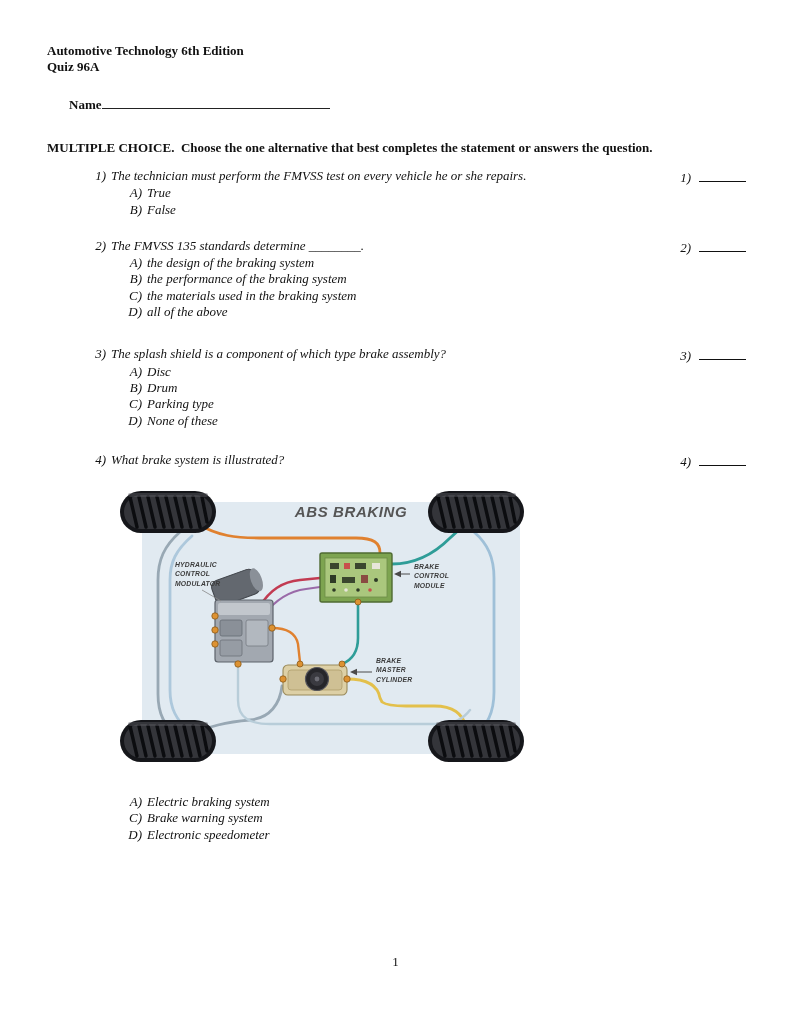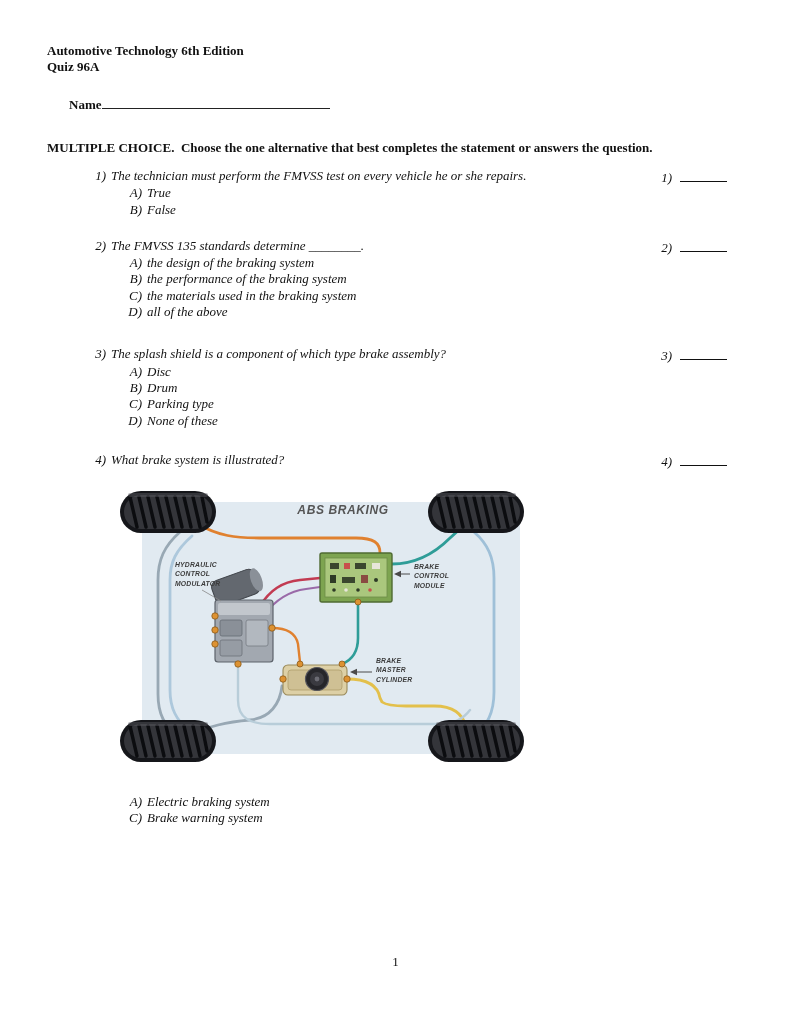--- a/index.html
+++ b/index.html
@@ -1,40 +1,40 @@
 <!DOCTYPE html>
 <html><head>
 <meta charset="utf-8">
 <style>
   html,body { margin:0; padding:0; background:#ffffff; }
   .page {
     width:791px; height:1024px; position:relative; background:#ffffff;
     font-family:"Liberation Serif", serif; font-size:13px; color:#111;
-    box-sizing:border-box; padding:43px 64px 0 47px; overflow:hidden;
+    box-sizing:border-box; padding:43px 45px 0 47px; overflow:hidden;
   }
   .hdr-line { font-weight:bold; font-size:13px; line-height:15.5px; }
   .name-row { margin-top:21px; font-weight:bold;margin-left:22px; }
   .name-line { display:inline-block; width:228px; border-bottom:1.2px solid #222; height:13px; vertical-align:baseline; }
   .instructions { margin-top:27px; font-weight:bold; }
   .question { display:flex; align-items:flex-start; margin-left:43px;font-style:italic; }
   .q1 { margin-top:12px; } .q2 { margin-top:20px; } .q3 { margin-top:26px;justify-content:flex-end; } .q4 { margin-top:23px; }
   .q-main { flex:1; }
   .q-line { line-height:16.3px; }
   .q-num, .opt-label { display:inline-block; min-width:16px; text-align:right; margin-right:5px; }
   .options { margin-left:36px; margin-top:1px; }
   .option { line-height:16.3px; }
   .q-answer { flex:none; white-space:nowrap; line-height:16.3px; }
   .blank { display:inline-block; width:47px; border-bottom:1.1px solid #111; height:13px; margin-left:8px; }
   .diagram { position:relative; width:420px; height:282px; margin:20px 0 0 28px; }
   .diagram svg { position:absolute; left:0; top:0; }
   .diag-label {
     position:absolute; font-family:"Liberation Sans", sans-serif; font-weight:bold;
     font-size:6.8px; line-height:1.35; color:#3c3c3c; white-space:pre-line; letter-spacing:0.2px;
   }
-  .abs-title { left:160px; top:14px; width:130px; text-align:center; font-size:12px; letter-spacing:0.6px; color:#555; white-space:nowrap; }
+  .abs-title { left:168px; top:14px; width:130px; text-align:center; font-size:15px; letter-spacing:0.6px; color:#555; white-space:nowrap; }
   .lbl-hyd { left:57px; top:72px; }
   .lbl-bcm { left:296px; top:74px; }
   .lbl-bmc { left:258px; top:168px; }
   .q4-options { margin-left:36px; margin-top:24px; }
   .page-footer { position:absolute; left:0; bottom:54px; width:100%; text-align:center; font-size:13px; }
 </style>
 </head>
 <body>
 
 <div class="page">
@@ -212,20 +212,21 @@
 CONTROL
 MODULE</div>
         <div class="diag-label lbl-bmc">BRAKE
 MASTER
 CYLINDER</div>
       </div>
 
       <div class="q4-options">
         <div class="option"><span class="opt-label">A)</span><span>Electric braking system</span></div>
         <div class="option"><span class="opt-label">C)</span><span>Brake warning system</span></div>
+        <div class="option"><span class="opt-label">D)</span><span>Electronic speedometer</span></div>
       </div>
     </div>
     <div class="q-answer">
       <span>4)</span><span class="blank"></span>
     </div>
   </div>
 
   <div class="page-footer">1</div>
 </div>
 

